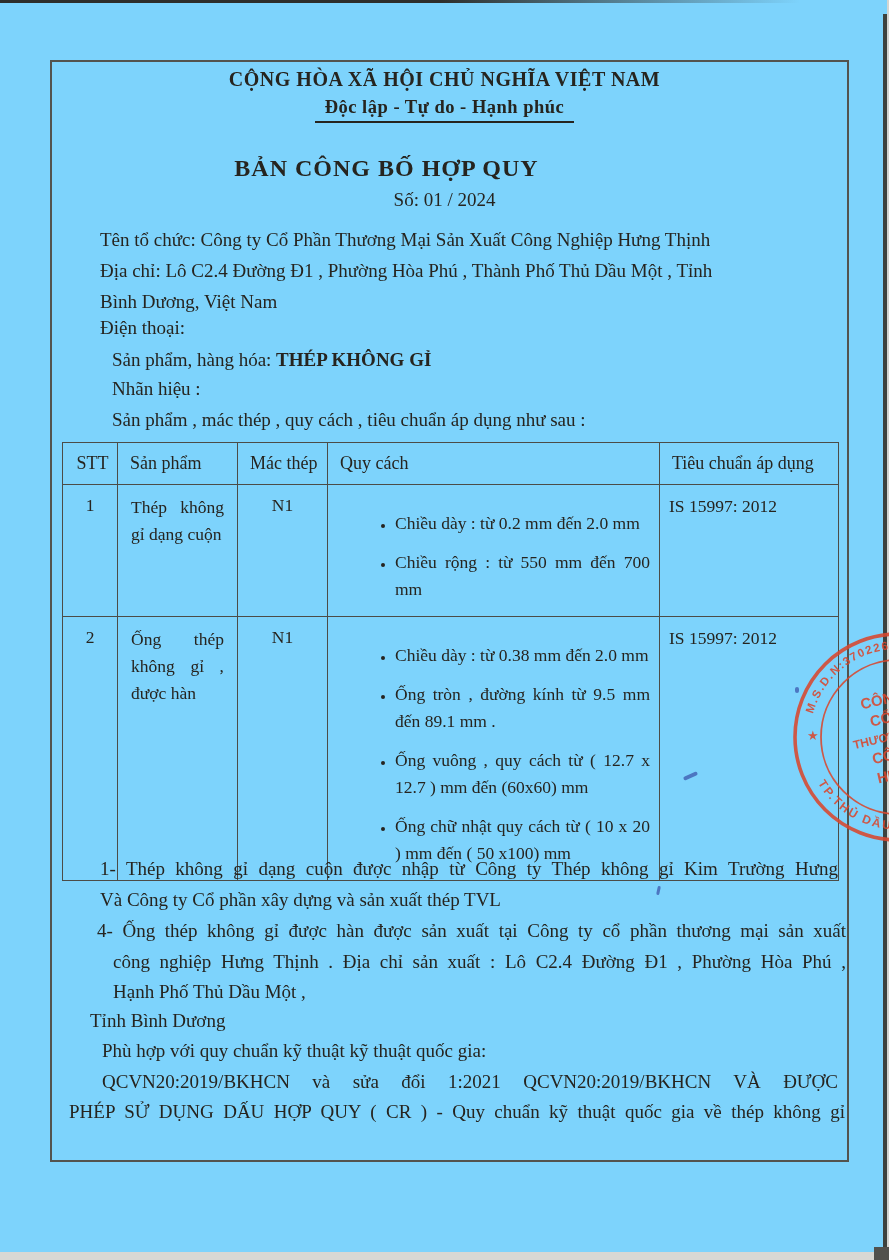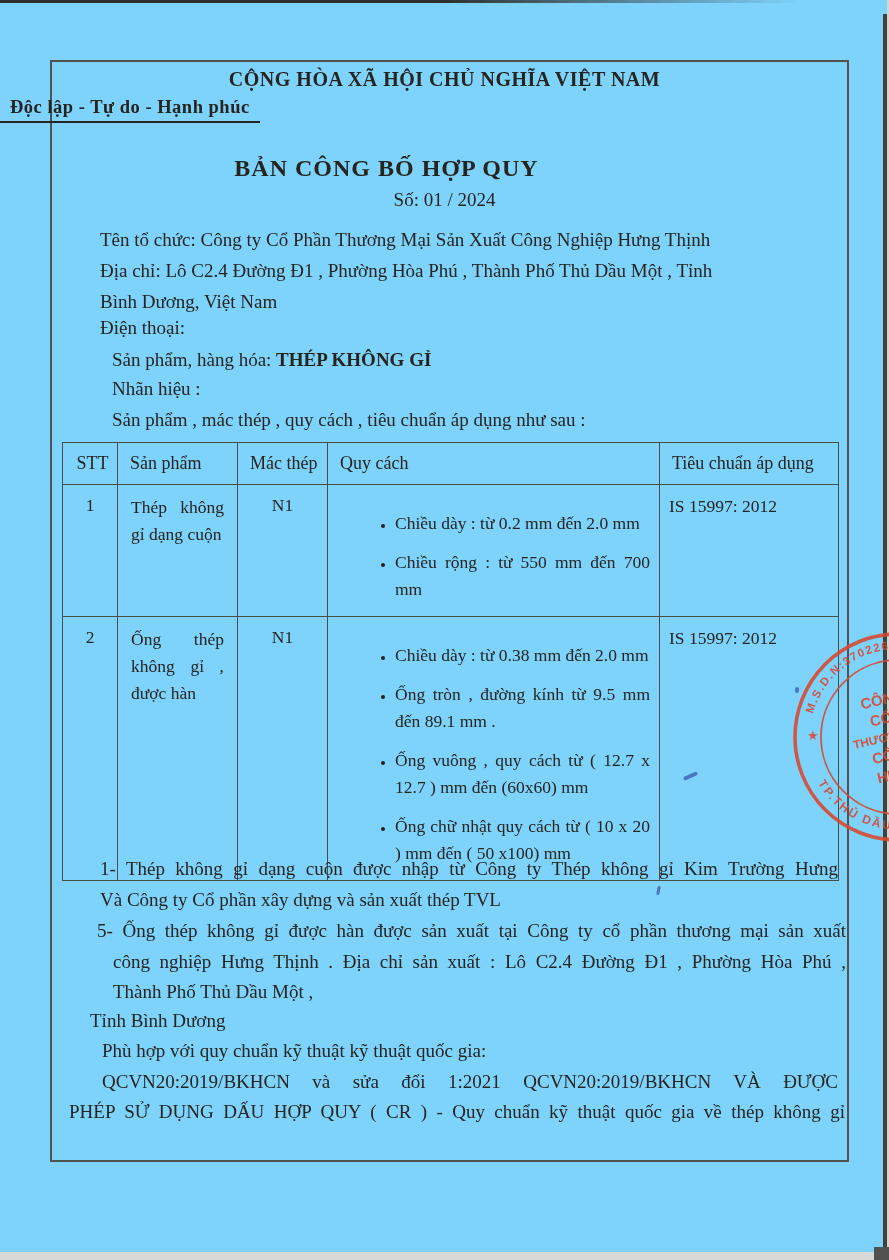--- a/index.html
+++ b/index.html
@@ -16,21 +16,21 @@
   .right-edge-light { position:absolute; left:887px; top:0; width:2px; height:1260px; background:#d4d5d1; }
   .bottom-strip { position:absolute; left:0; top:1252px; width:889px; height:8px; background:#d8d8d4; }
   .corner-square { position:absolute; left:874px; top:1247px; width:15px; height:13px; background:#51514d; }
 
   .doc-border { position:absolute; left:50px; top:60px; width:795px; height:1098px;
     border:2px solid #53534e; }
 
   .abs { position:absolute;text-align:center; }
   .nat1 { left:0; top:68px; width:889px; text-align:center; font-weight:bold;
     font-size:20px; letter-spacing:.5px; }
-  .nat2-wrap { left:0; top:97px; width:889px; text-align:left; }
+  .nat2-wrap { left:0; top:97px; width:889px; text-align:center; }
   .nat2 { display:inline-block; font-weight:bold; font-size:18.5px; letter-spacing:.5px;
     padding:0 10px 3px 10px; border-bottom:2px solid #26241f; }
   .doc-title { left:0; top:147px; width:757px; text-align:center; font-weight:bold;
     font-size:24px; letter-spacing:1px; margin:8px; }
   .doc-number { left:0; top:189px; width:889px; text-align:center; font-size:19px; }
 
   .info-line { font-size:19px; line-height:25px; white-space:nowrap; }
   .il1 { left:100px; top:227px; }
   .il2 { left:100px; top:258px; }
   .il3 { left:100px; top:289px; }
@@ -149,23 +149,23 @@
             <li>Ống chữ nhật quy cách từ ( 10 x 20 ) mm đến ( 50 x100) mm</li>
           </ul>
         </td>
         <td class="tc">IS 15997: 2012</td>
       </tr>
     </tbody>
   </table>
 
   <div class="abs note n1 j">1- Thép không gỉ dạng cuộn được nhập từ Công ty Thép không gỉ Kim Trường Hưng</div>
   <div class="abs note n2">Và Công ty Cổ phần xây dựng và sản xuất thép TVL</div>
-  <div class="abs note n3 j">5- Ống thép không gỉ được hàn được sản xuất tại Công ty cổ phần thương mại sản xuất</div>
+  <div class="abs note n3 j">4- Ống thép không gỉ được hàn được sản xuất tại Công ty cổ phần thương mại sản xuất</div>
   <div class="abs note n4 j">công nghiệp Hưng Thịnh . Địa chỉ sản xuất : Lô C2.4 Đường Đ1 , Phường Hòa Phú ,</div>
-  <div class="abs note n5">Thành Phố Thủ Dầu Một ,</div>
+  <div class="abs note n5">Hạnh Phố Thủ Dầu Một ,</div>
   <div class="abs note n6">Tỉnh Bình Dương</div>
   <div class="abs note n7">Phù hợp với quy chuẩn kỹ thuật kỹ thuật quốc gia:</div>
   <div class="abs note n8 j">QCVN20:2019/BKHCN và sửa đổi 1:2021 QCVN20:2019/BKHCN VÀ ĐƯỢC</div>
   <div class="abs note n9 j">PHÉP SỬ DỤNG DẤU HỢP QUY ( CR ) - Quy chuẩn kỹ thuật quốc gia về thép không gỉ</div>
 
   <svg class="stamp-svg" width="240" height="252" viewBox="0 0 240 252">
     <defs>
       <path id="arcTopPath" d="M 28 102 A 88 88 0 0 1 180 68" fill="none"></path>
       <path id="arcBottomPath" d="M 33 171 A 92 92 0 0 0 193 171" fill="none"></path>
     </defs>

